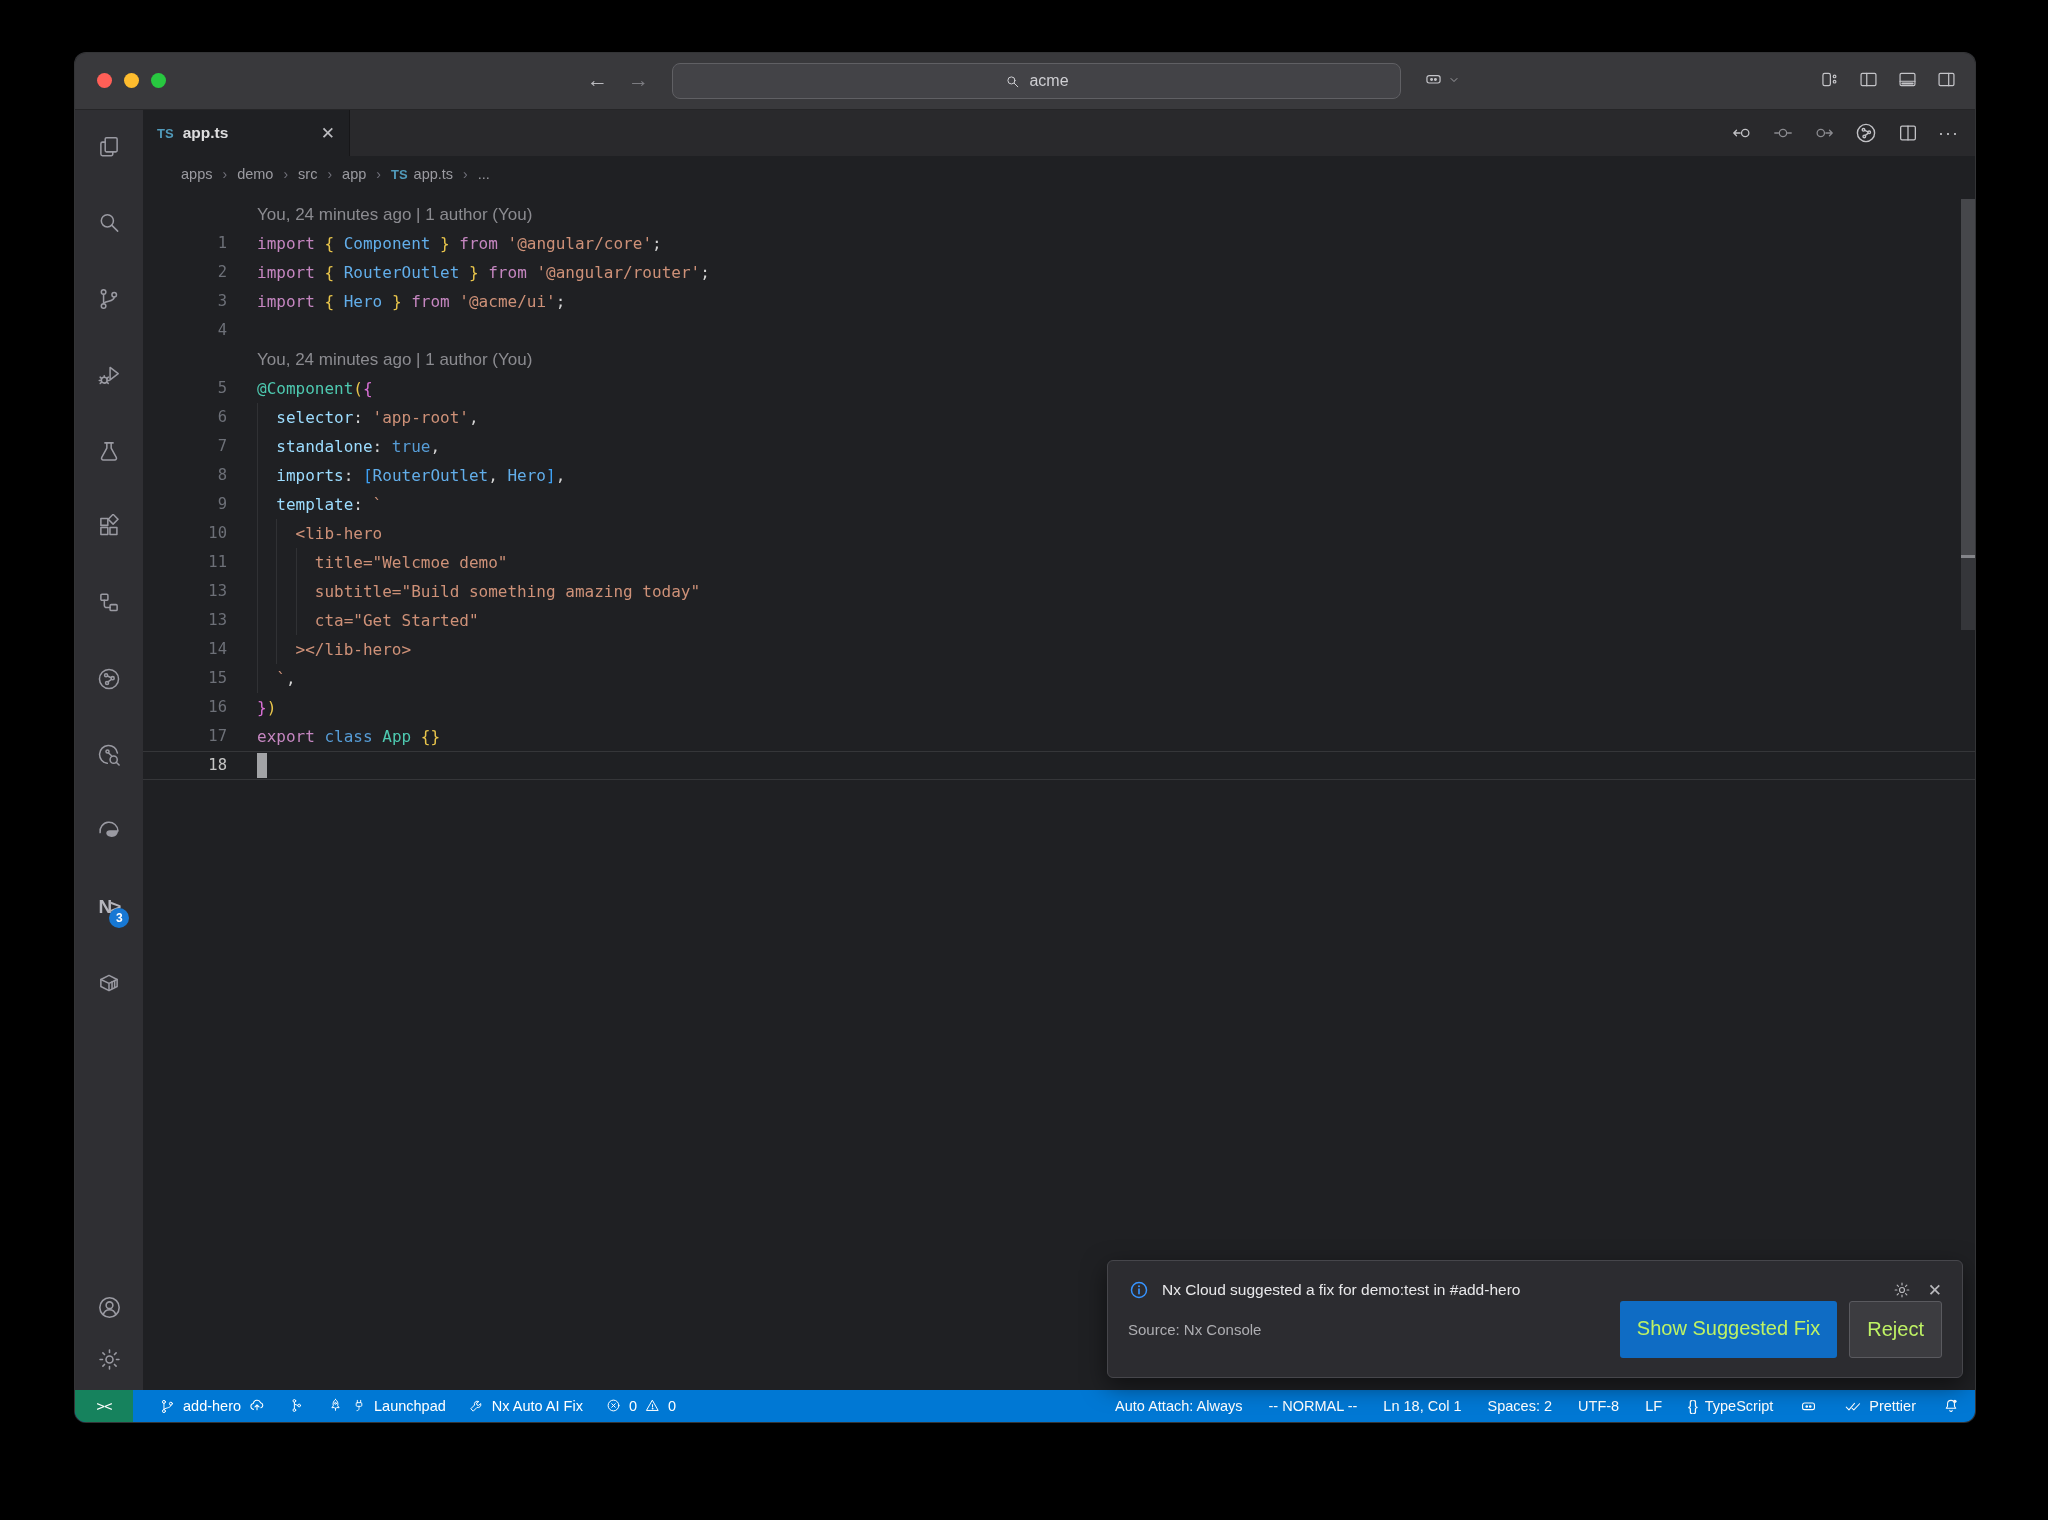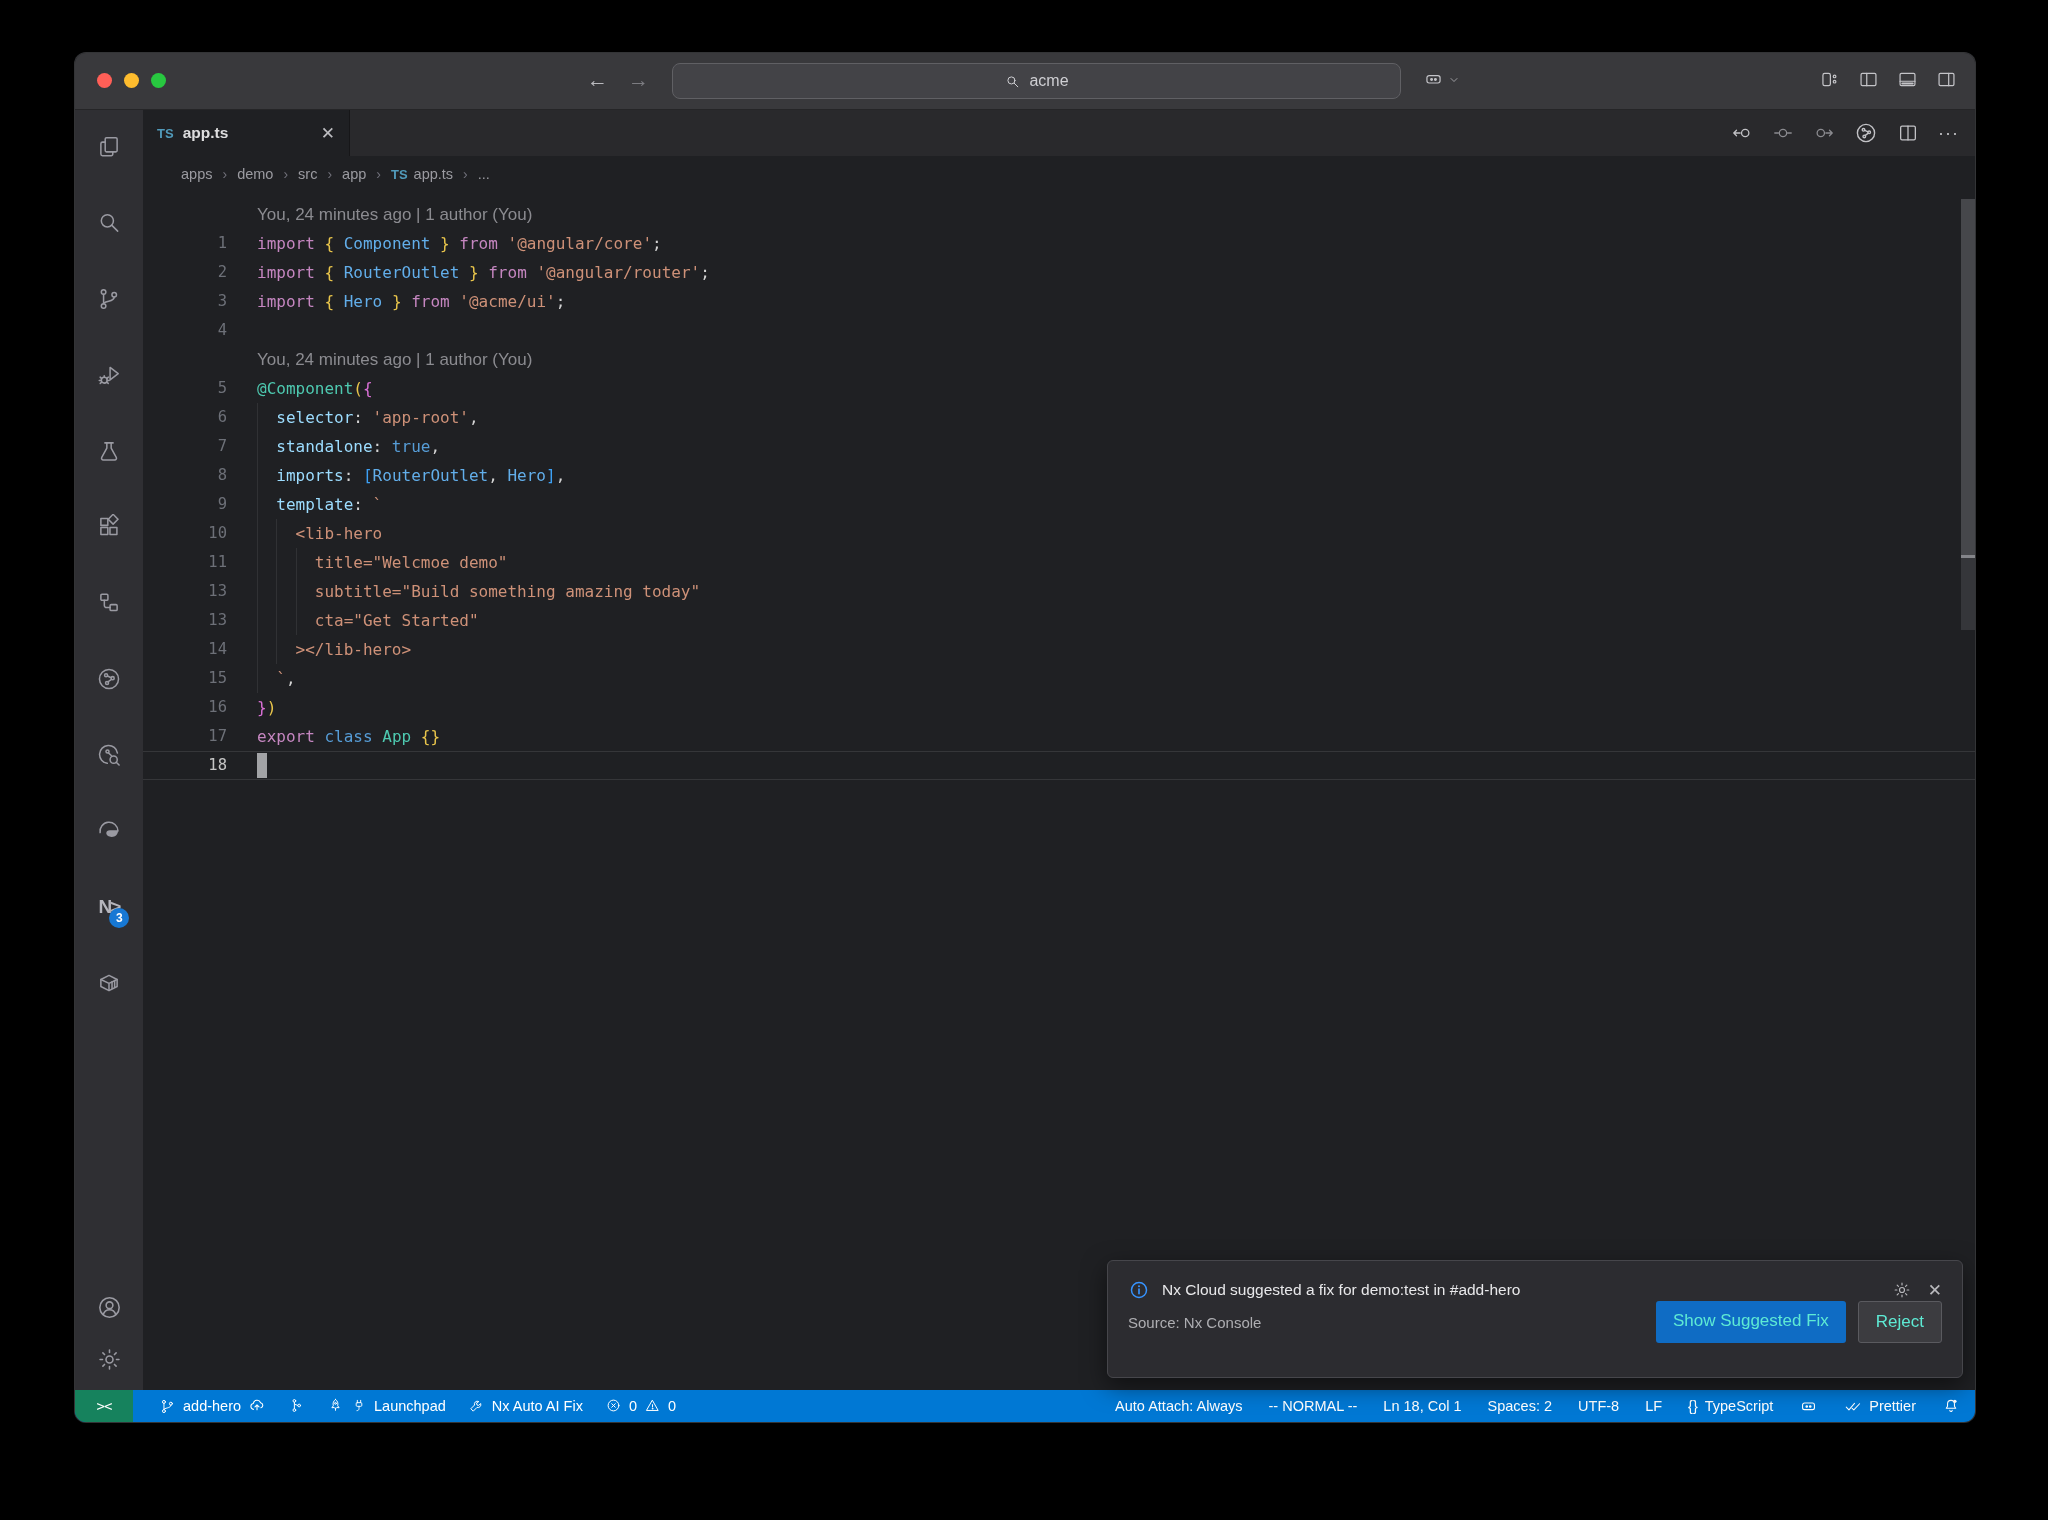--- a/index.html
+++ b/index.html
@@ -66,21 +66,21 @@
   .sb-line{position:absolute;right:0;width:14px;top:363px;height:3px;background:#84858a;}
   .sb-thumb2{position:absolute;right:0;width:14px;top:366px;height:72px;background:#35363a;}
 
   
   .toast{position:absolute;right:12px;bottom:44px;width:856px;height:118px;background:#2c2c30;border:1px solid #46464b;border-radius:6px;box-shadow:0 8px 24px rgba(0,0,0,.5);padding:18px 20px;box-sizing:border-box;}
   .toast-top{display:flex;align-items:center;gap:12px;color:#e8e8ea;font-size:15.5px;}
   .toast-actions{margin-left:auto;display:flex;gap:16px;color:#b8b8bc;align-items:center;}
   .toast-bottom{display:flex;align-items:center;}
   .toast-src{color:#aeaeb2;font-size:15px;}
   .btns{margin-left:auto;display:flex;gap:12px;}
-  .btn{font-size:17px;padding:10px 17px;border-radius:3px;color:#5eead4;}
+  .btn{font-size:20px;padding:16px 17px;border-radius:3px;color:#bef264;}
   .btn-primary{background:#0f6cc4;}
   .btn-secondary{background:#3c3c40;border:1px solid #5a5a5f;}
   .info-icon{color:#3794FF;}
 
   
   .statusbar{height:32px;flex:0 0 32px;background:#0078d4;display:flex;align-items:center;color:#fff;font-size:14.5px;}
   .sb-remote{width:58px;height:32px;background:#16825d;display:flex;align-items:center;justify-content:center;font-family:"DejaVu Sans Mono",monospace;font-size:14px;letter-spacing:-1px;}
   .sb-left{display:flex;align-items:flex-start;gap:22px;padding-left:26px;}
   .sb-right{margin-left:auto;display:flex;align-items:center;gap:26px;padding-right:15px;}
   .sb-item{display:flex;align-items:center;gap:7px;white-space:nowrap;}

